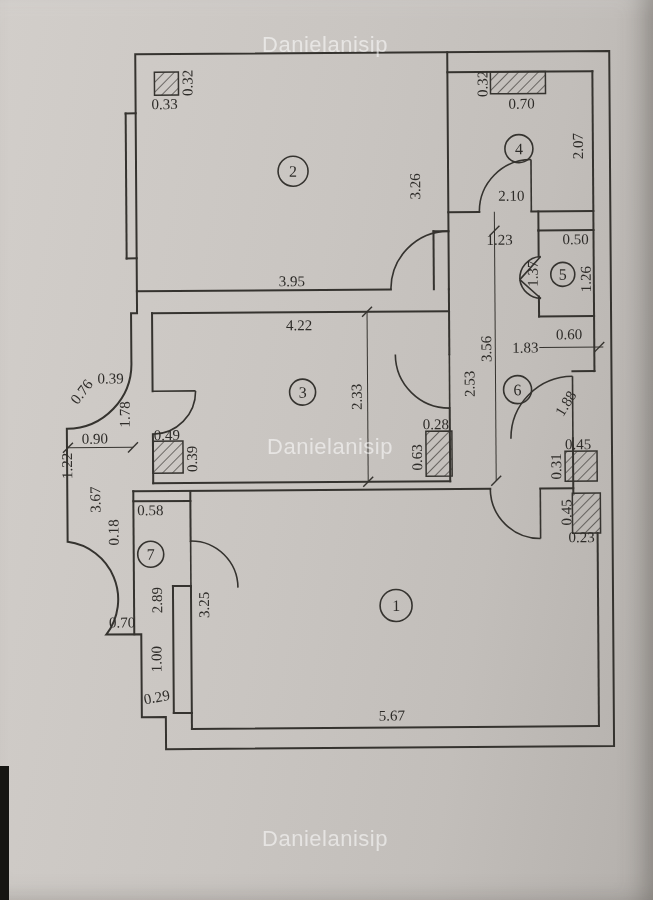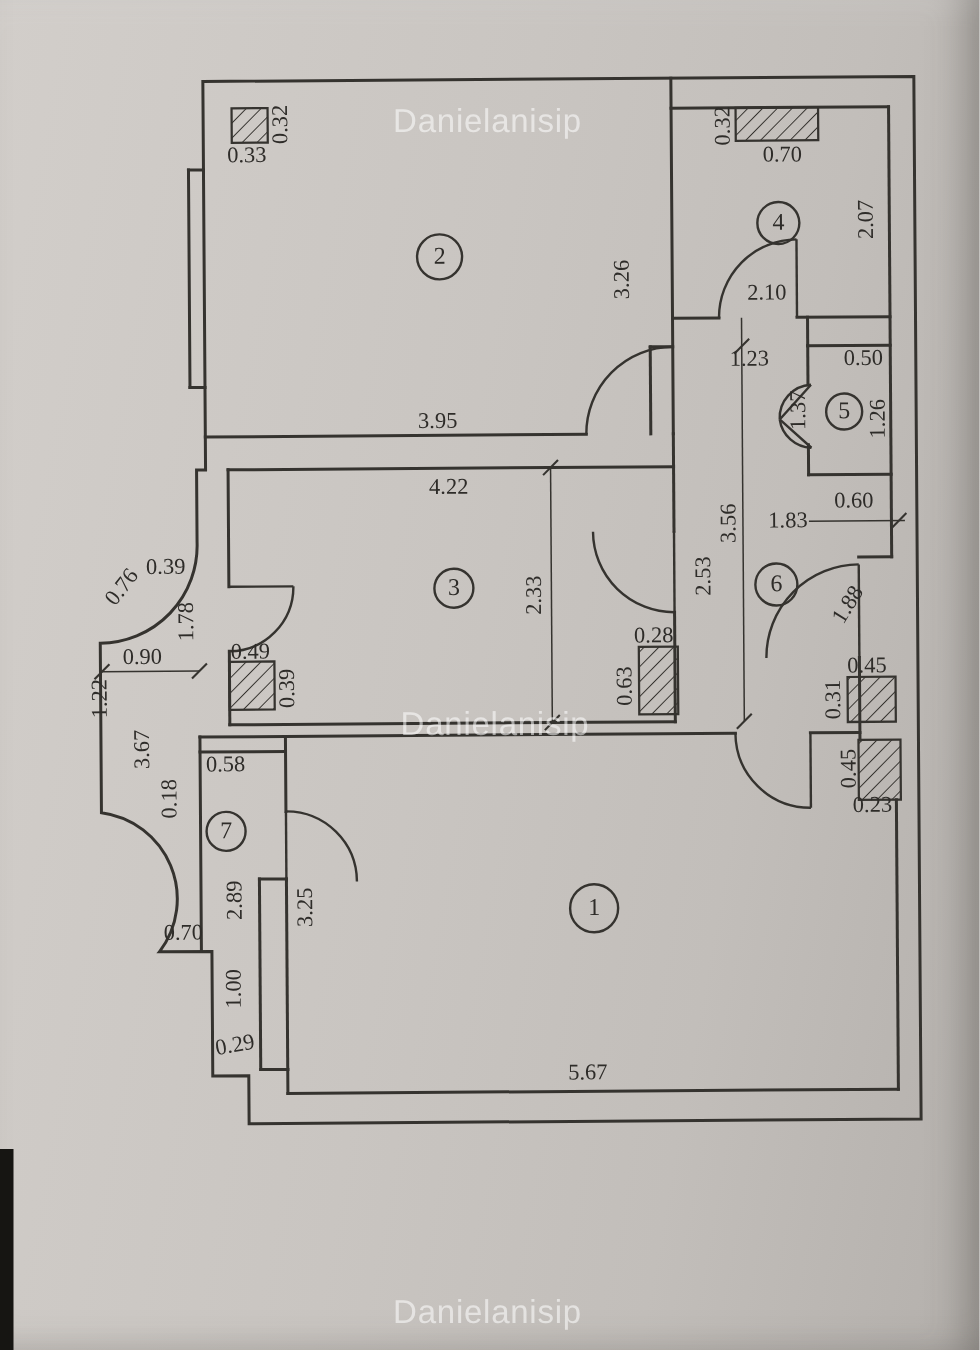--- a/index.html
+++ b/index.html
@@ -20,21 +20,21 @@
   .door{fill:none;stroke:var(--ink,#3a3733);stroke-width:1.6;}
   .dimline{fill:none;stroke:var(--ink,#3a3733);stroke-width:1;}
   .tick{stroke:var(--ink,#35332f);stroke-width:1.4;}
   .hatchbox{fill:url(#hatch);stroke:var(--ink,#35332f);stroke-width:1.5;}
   .roomcircle{fill:none;stroke:var(--ink,#35332f);stroke-width:1.6;}
   .dimtext{font-family:"Liberation Serif",serif;font-size:15px;fill:#2e2c29;}
   .roomtext{font-family:"Liberation Serif",serif;font-size:16px;fill:#2e2c29;}
   .watermark{
     position:absolute;transform:translateX(-50%);
     font-size:22px;letter-spacing:.5px;color:rgba(255,255,255,.55);
-    white-space:nowrap;pointer-events:none;margin-top:36px;
+    white-space:nowrap;pointer-events:none;
   }
   .photo-edge-strip{position:absolute;left:0;top:766px;width:9px;height:134px;background:#161512;}
 </style>
 </head>
 <body>
 
 <div class="photo-vignette"></div>
 
 <div class="plan-wrap">
   <svg width="653" height="900" viewBox="0 0 653 900">

